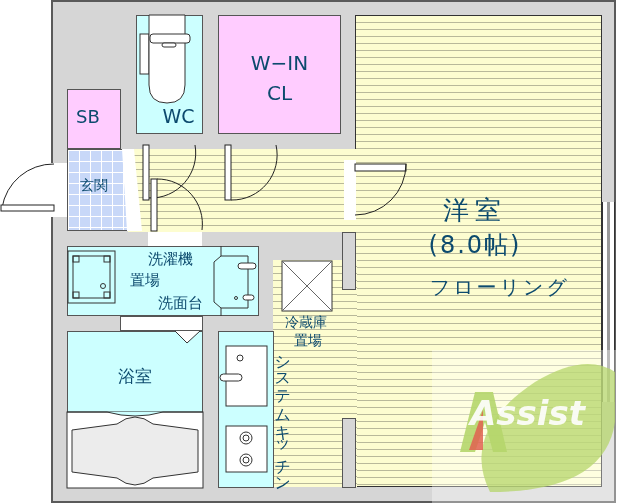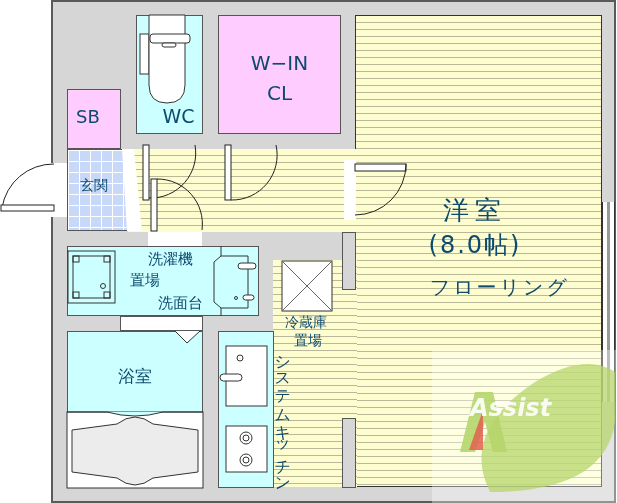--- a/index.html
+++ b/index.html
@@ -134,13 +134,13 @@
 <div class="lbl" style="left:400px;top:196px;width:150px;font-size:26px;letter-spacing:6px;">洋室</div>
 <div class="lbl" style="left:400px;top:232px;width:150px;font-size:24px;letter-spacing:2px;">(8.0帖)</div>
 <div class="lbl" style="left:380px;top:276px;width:190px;font-size:20px;letter-spacing:3px;text-align:right;">フローリング</div>
 
 <div class="abs" style="left:432px;top:350px;width:185px;height:153px;background:rgba(255,255,255,0.35);"></div>
 <svg style="left:455px;top:352px;" width="160" height="150">
   <path d="M35 140 Q5 80 80 30 Q130 0 160 20 L160 70 Q150 140 35 140 Z" fill="#b5d66b" opacity="0.75"></path>
   <polygon points="5,100 20,40 38,40 52,100 38,100 30,70 20,100" fill="#b5d66b" opacity="0.9"></polygon>
   <polygon points="14,98 28,58 28,98" fill="#e06050" opacity="0.85"></polygon>
 </svg>
-<div class="lbl" style="left:470px;top:395px;font-size:24px;font-weight:bold;color:#ffffff;font-style:italic;opacity:0.9;">Assist</div>
+<div class="lbl" style="left:470px;top:395px;font-size:34px;font-weight:bold;color:#ffffff;font-style:italic;opacity:0.9;">Assist</div>
 
 </body></html>

